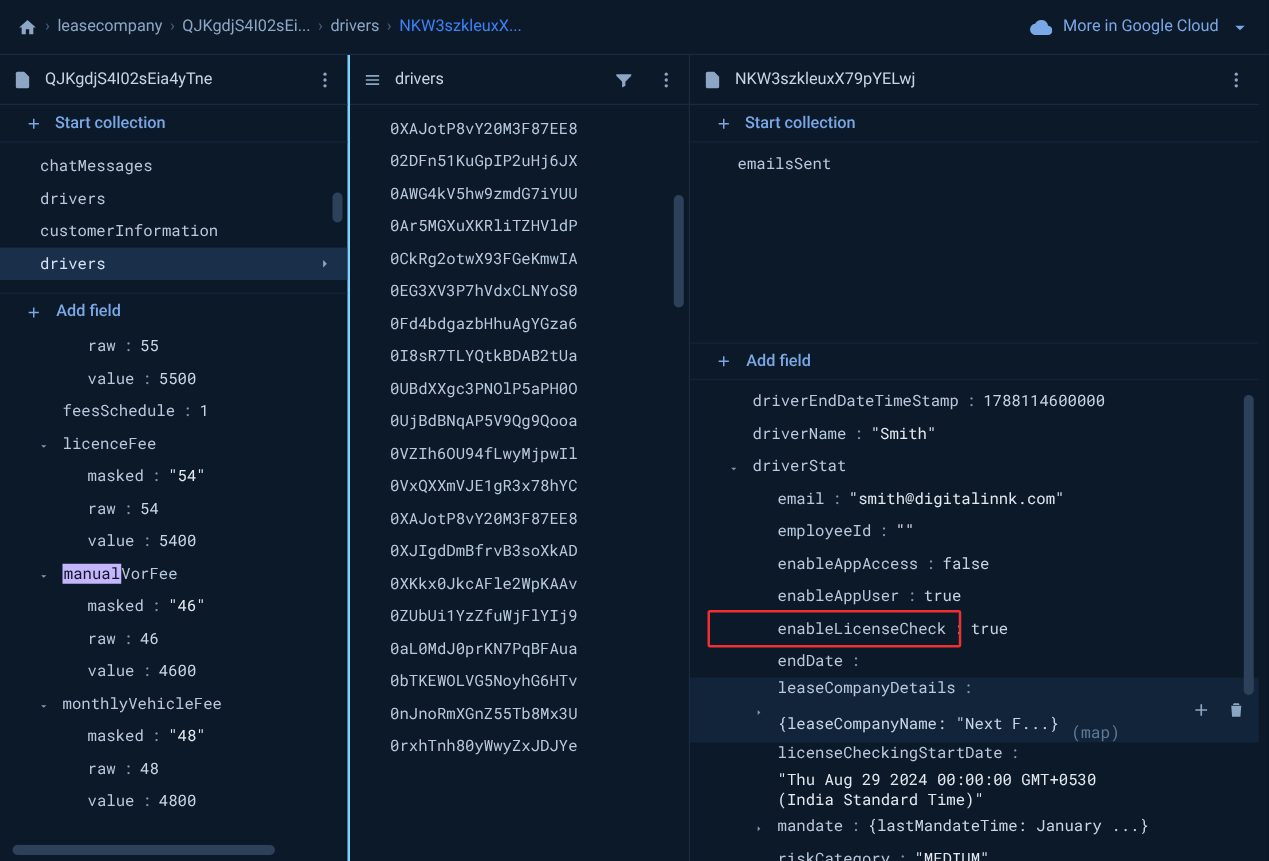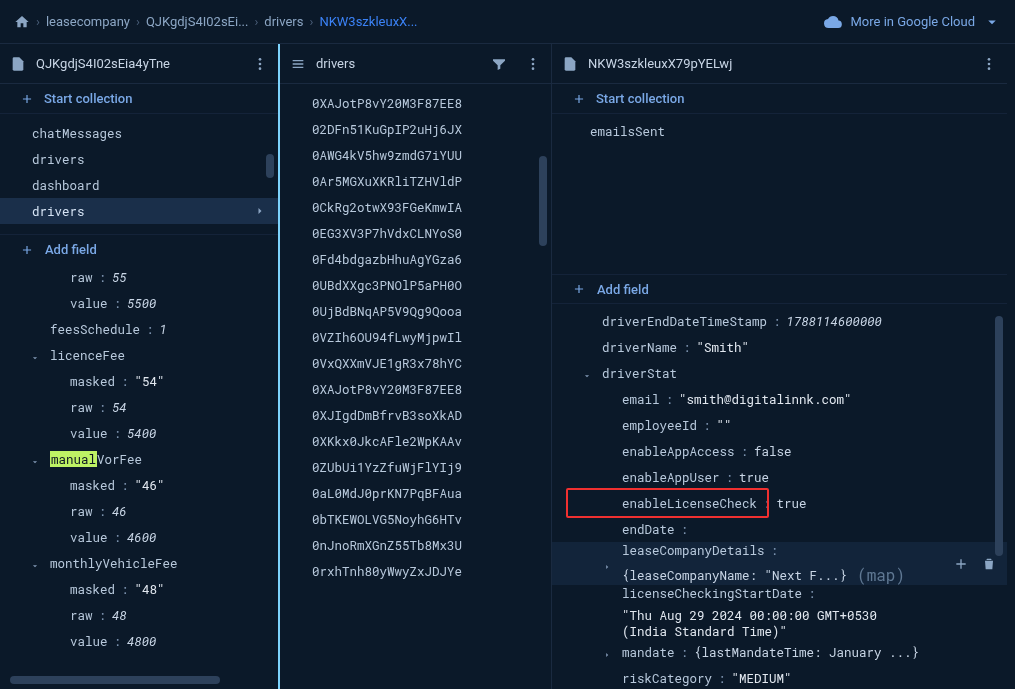--- a/index.html
+++ b/index.html
@@ -39,46 +39,46 @@
     .row.sel .arrowright { position: absolute; right: 12px; width: 12px; height: 12px; fill: #8ca6c4; }
     .row.c1 { font-family: "Roboto Mono", ui-monospace, Menlo, monospace; padding-left: 32px; }
 
     
     .fieldrow { display: flex; align-items: center; min-height: 26px; padding: 0 12px 0 50px; font-family: "Roboto Mono", ui-monospace, Menlo, monospace; font-size: 12.5px; color: #b8c9dc; gap: 6px; position: relative; flex-wrap: wrap; }
     .fieldrow.indent1 { padding-left: 70px; }
     .key { color: #b8c9dc; }
     .colon { color: #8299b5; }
     .vstr { color: #e2e8f0; }
     .vbool { color: #c8d5e5; }
-    .vnum { color: #c8d5e5; font-style: italic; }
+    .vnum { color: #c8d5e5; }
     .disc { position: absolute; left: 30px; width: 10px; height: 10px; fill: #8299b5; }
     .disc.ind1 { left: 50px; } 
 
     
-    .hl { background: #bef264; color: #0c1523; padding: 0 1px; }
+    .hl { background: #c4b5fd; color: #0c1523; padding: 0 1px; }
 
     .scrolltrack { position: absolute; right: 2px; top: 110px; width: 10px; bottom: 10px; }
     .scrolltrack .thumb { position: absolute; background: #2d415b; width: 8px; border-radius: 4px; }
     
     .col1 .thumb { top: 0; height: 24px; }
     .col2 .scrolltrack { top: 112px; bottom: 10px; }
     .col2 .thumb { top: 0; height: 90px; }
     .col3 .scrolltrack { top: 272px; bottom: 40px; }
     .col3 .thumb { top: 0; height: 240px; }
 
     .col1 .hbar { position:absolute; left: 10px; right: 14px; bottom: 4px; height: 10px;}
     .col1 .hbar .hthumb { position:absolute; left: 0; width: 210px; height: 8px; background:#2d415b; border-radius:4px; top:1px;}
 
 
     
     .redbox { position: absolute; border: 2px solid #f03030; border-radius: 2px; pointer-events: none; }
 
     
     .fieldrow.hoverable { background: #12243a; }
-    .typehint { color: #5f7893; font-size: 16px; margin-left: 4px; }
+    .typehint { color: #5f7893; font-size: 13px; margin-left: 4px; margin-top: 12px; }
     .righticons { position:absolute; right: 10px; display:flex; gap: 12px; }
     .righticons svg { width: 16px; height: 16px; fill:#8ca6c4; cursor:pointer; }
 
     .fieldrow .wraptext { max-width: 260px; }
 
     .actionbar.secondary { border-bottom: none; gap: 11px; }
     .scrolltrack { pointer-events:auto; }
     .thumb,.hthumb{cursor:pointer;}
   </style>
 </head>
@@ -134,21 +134,21 @@
         <svg class="plus" viewBox="0 0 24 24">
             <path d="M19 13h-6v6h-2v-6H5v-2h6V5h2v6h6v2z"></path>
           </svg>
         <span>Start collection</span>
       </div>
 
       <div class="list">
         <div class="inner" id="col1-collections">
             <div class="row c1">chatMessages</div>
             <div class="row c1">drivers</div>
-            <div class="row c1">dashboard</div>
+            <div class="row c1">customerInformation</div>
             <div class="row c1 sel">drivers<svg viewBox="0 0 24 24" class="arrowright">
                 <path d="M9 6l6 6-6 6z"></path>
               </svg></div>
           </div>
 
         <div class="actionbar secondary" style="border-top:1px solid #142339;">
           <svg class="plus" viewBox="0 0 24 24">
               <path d="M19 13h-6v6h-2v-6H5v-2h6V5h2v6h6v2z"></path>
             </svg>
           <span>Add field</span>
@@ -265,20 +265,21 @@
 
       <div class="list">
         <div class="inner" id="col2-docs">
             <div class="row c1">0XAJotP8vY20M3F87EE8</div>
             <div class="row c1">02DFn51KuGpIP2uHj6JX</div>
             <div class="row c1">0AWG4kV5hw9zmdG7iYUU</div>
             <div class="row c1">0Ar5MGXuXKRliTZHVldP</div>
             <div class="row c1">0CkRg2otwX93FGeKmwIA</div>
             <div class="row c1">0EG3XV3P7hVdxCLNYoS0</div>
             <div class="row c1">0Fd4bdgazbHhuAgYGza6</div>
+            <div class="row c1">0I8sR7TLYQtkBDAB2tUa</div>
             <div class="row c1">0UBdXXgc3PNOlP5aPH0O</div>
             <div class="row c1">0UjBdBNqAP5V9Qg9Qooa</div>
             <div class="row c1">0VZIh6OU94fLwyMjpwIl</div>
             <div class="row c1">0VxQXXmVJE1gR3x78hYC</div>
             <div class="row c1">0XAJotP8vY20M3F87EE8</div>
             <div class="row c1">0XJIgdDmBfrvB3soXkAD</div>
             <div class="row c1">0XKkx0JkcAFle2WpKAAv</div>
             <div class="row c1">0ZUbUi1YzZfuWjFlYIj9</div>
             <div class="row c1">0aL0MdJ0prKN7PqBFAua</div>
             <div class="row c1">0bTKEWOLVG5NoyhG6HTv</div>

